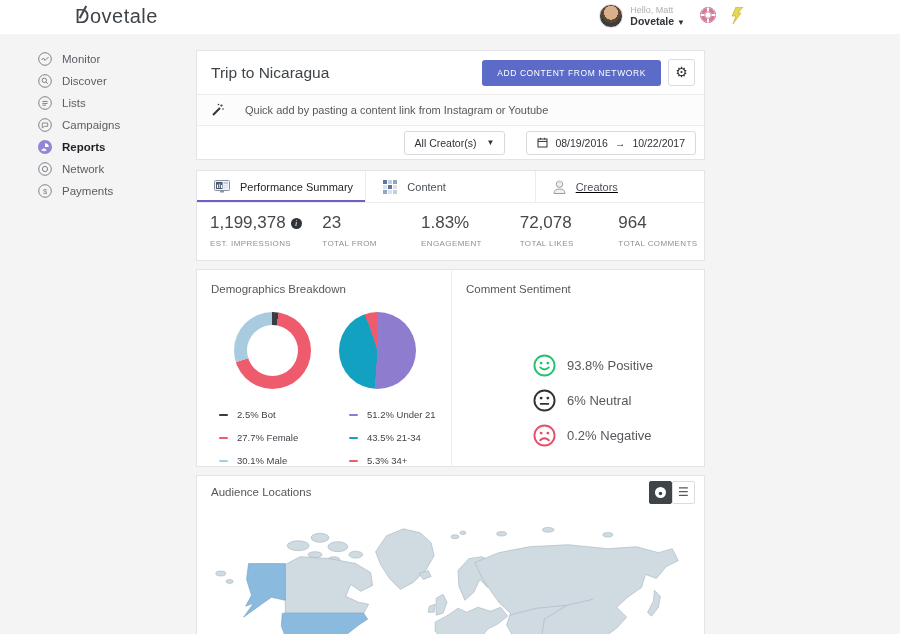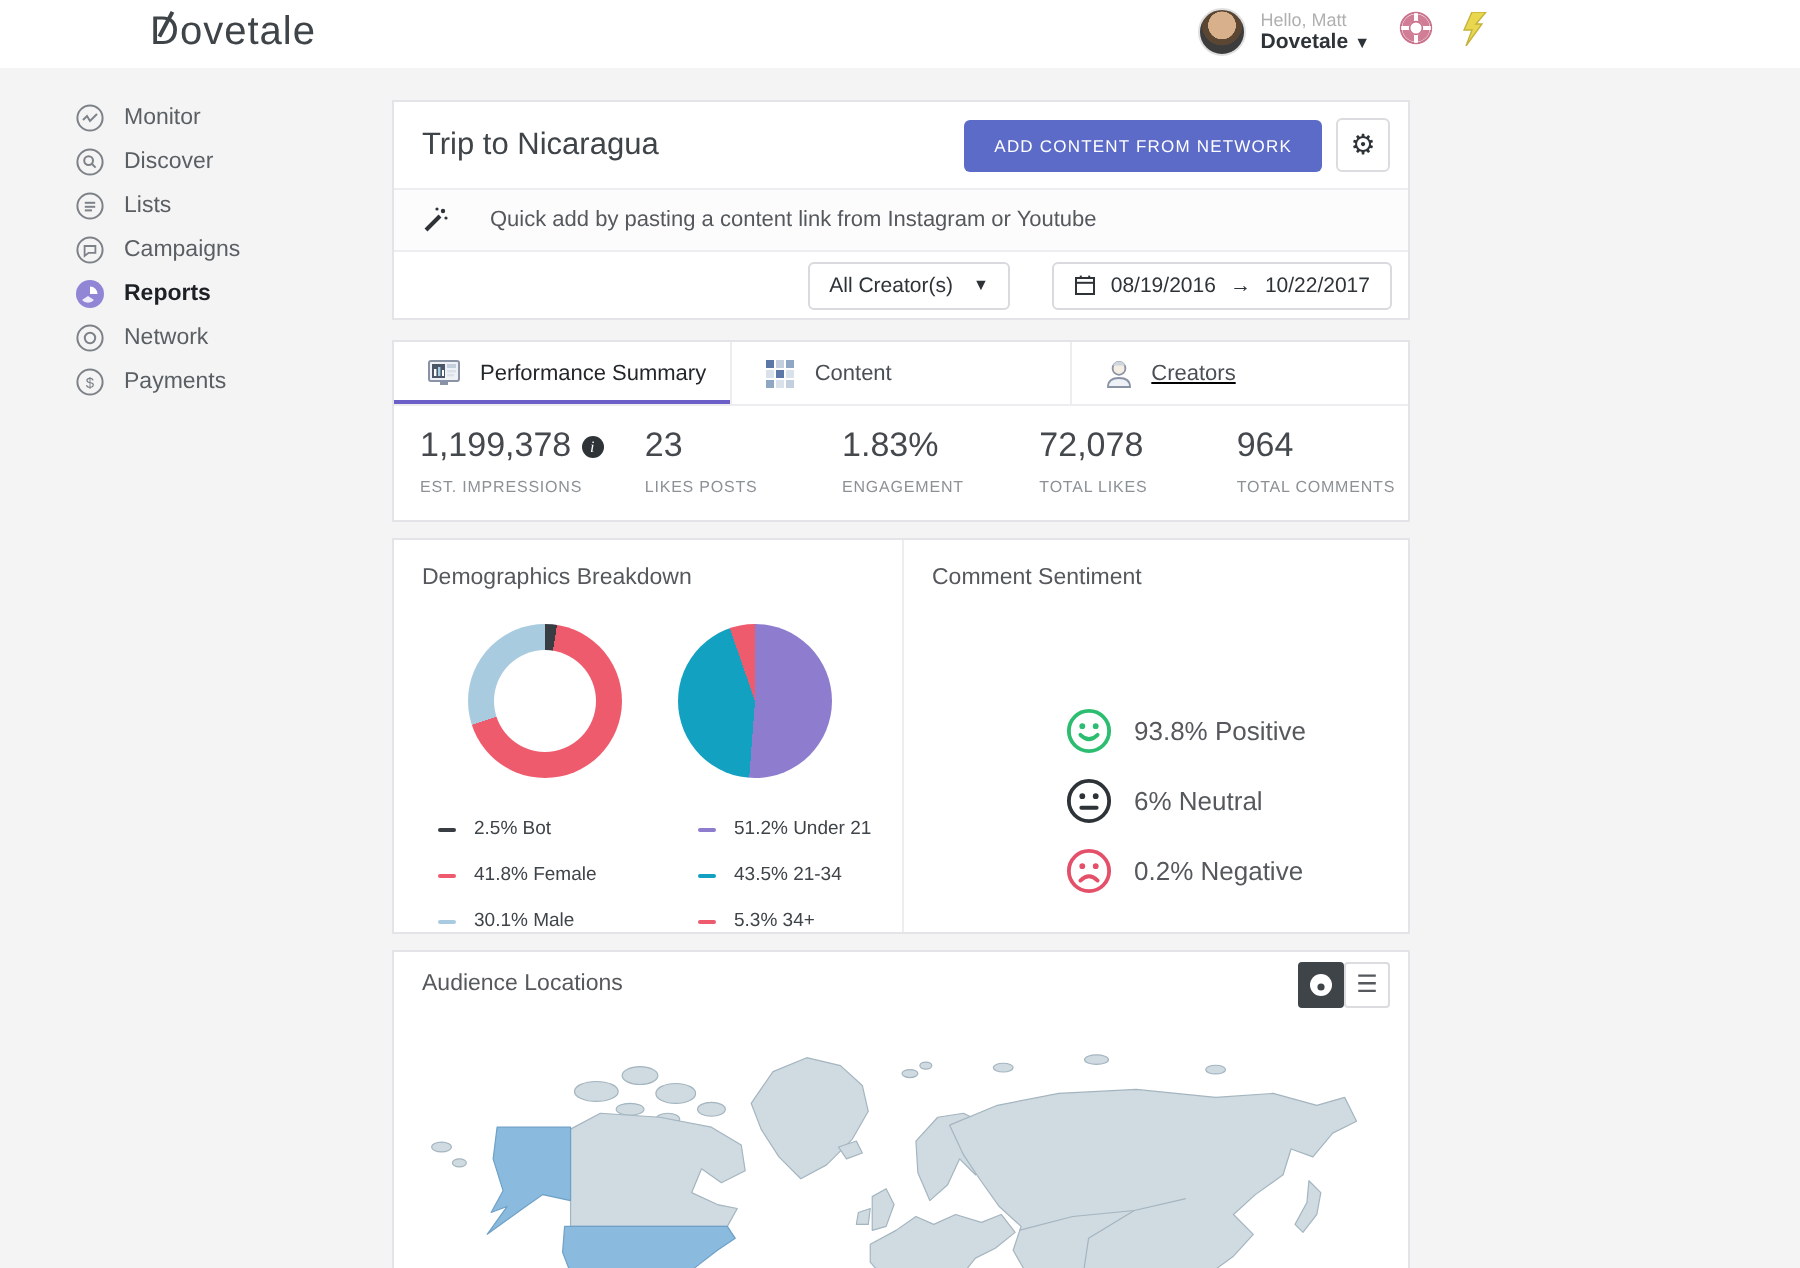--- a/index.html
+++ b/index.html
@@ -242,21 +242,21 @@
         <div class="val">
             <span>1,199,378</span>
             <span class="info-i">i</span>
           </div>
         <div class="lab">EST. IMPRESSIONS</div>
       </div>
       <div class="stat">
         <div class="val">
             <span>23</span>
           </div>
-          <div class="lab">LIKES POSTS</div>
+          <div class="lab">TOTAL FROM</div>
       </div>
       <div class="stat">
         <div class="val">
             <span>1.83%</span>
           </div>
           <div class="lab">ENGAGEMENT</div>
       </div>
       <div class="stat">
         <div class="val">
             <span>72,078</span>
@@ -280,21 +280,21 @@
         <div class="pie" style="background: conic-gradient(rgb(142, 124, 206) 0%, rgb(142, 124, 206) 51.2%, rgb(18, 161, 192) 51.2%, rgb(18, 161, 192) 94.7%, rgb(238, 91, 109) 94.7%, rgb(238, 91, 109) 100%);"></div>
       </div>
       <div class="legends">
         <div class="legcol">
           <div class="leg">
               <span class="dash" style="background: rgb(56, 61, 67);"></span>
               <span class="lbl">2.5% Bot</span>
             </div>
           <div class="leg">
               <span class="dash" style="background: rgb(238, 91, 109);"></span>
-              <span class="lbl">41.8% Female</span>
+              <span class="lbl">27.7% Female</span>
             </div>
           <div class="leg">
               <span class="dash" style="background: rgb(169, 203, 223);"></span>
               <span class="lbl">30.1% Male</span>
             </div>
         </div>
         <div class="legcol c2">
           <div class="leg">
               <span class="dash" style="background: rgb(142, 124, 206);"></span>
               <span class="lbl">51.2% Under 21</span>

